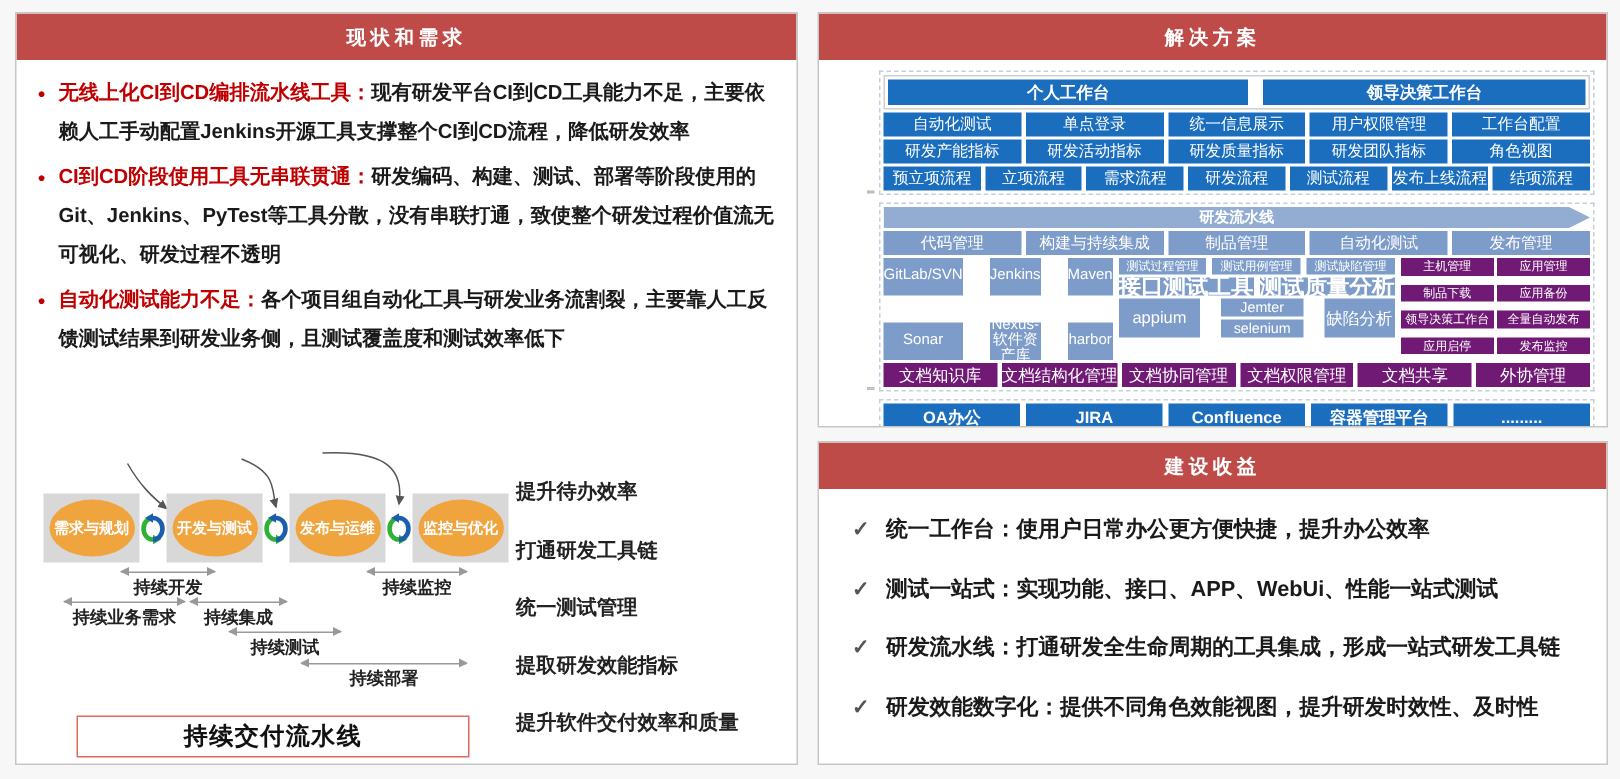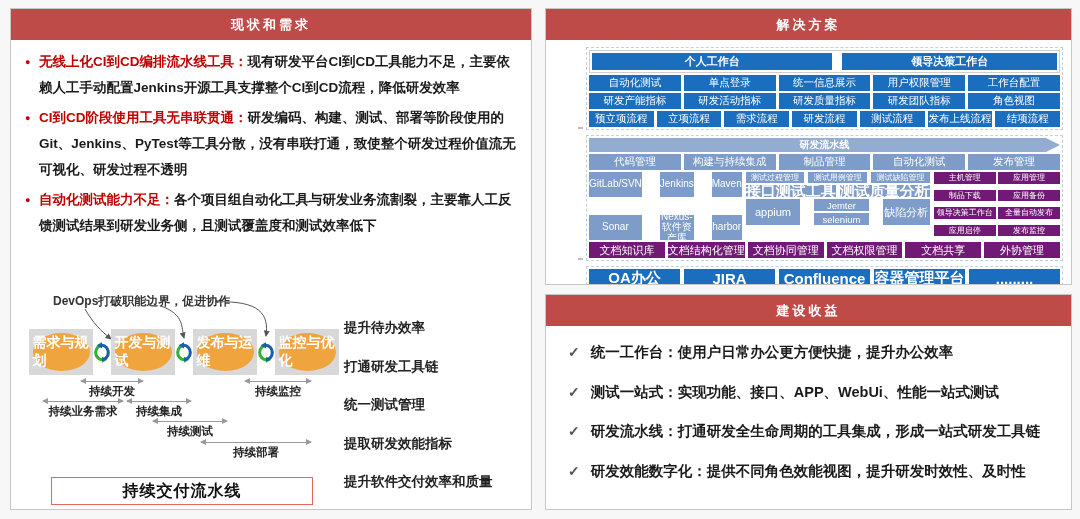--- a/index.html
+++ b/index.html
@@ -29,21 +29,21 @@
   .lead { color:#C00000; }
 
   
   .devops { position:absolute; left:18px; top:282px; width:312px; height:218px; }
   .annot { position:absolute; left:24px; top:2px; font-size:12px; font-weight:bold; color:#333; }
   .annot-curves { position:absolute; left:0; top:0; width:312px; height:60px; pointer-events:none; }
   .stages { position:absolute; left:0; top:38px; width:312px; display:flex; align-items:center; }
   .stage { width:64px; height:46px; background:#D8D8D8; flex:none;
            display:flex; align-items:center; justify-content:center; }
   .ellipse { width:57px; height:38px; background:#F0A43E; border-radius:50%;
-             color:#fff; font-size:14px; font-weight:bold;
+             color:#fff; font-size:10px; font-weight:bold;
              display:flex; align-items:center; justify-content:center; }
   .sync { width:18px; height:23px; flex:none; }
   .span-item { position:absolute; text-align:center; font-size:11.5px; font-weight:bold; color:#222; }
   .span-item .line { position:relative; height:1px; background:#999; margin-bottom:2px; }
   .span-item .line::before { content:""; position:absolute; left:-1px; top:-3px;
       border-top:3px solid transparent; border-bottom:3px solid transparent;
       border-right:6px solid #999; }
   .span-item .line::after { content:""; position:absolute; right:-1px; top:-3px;
       border-top:3px solid transparent; border-bottom:3px solid transparent;
       border-left:6px solid #999; }
@@ -99,21 +99,21 @@
   .jstack { flex:1.1; display:flex; flex-direction:column; gap:2px; }
   .jcell { height:12px; background:#7D9CC9; color:#fff; font-size:9.5px;
       display:flex; align-items:center; justify-content:center; }
   .defect { flex:0.95; height:26px; background:#7D9CC9; color:#fff; font-size:11px;
       display:flex; align-items:center; justify-content:center; }
   .g3 { flex:0.95; display:grid; grid-template-columns:1fr 1fr; gap:2px; }
   .t3 { height:11.5px; font-size:8px; background:#701a75; color:#fff;
       display:flex; align-items:center; justify-content:center; white-space:nowrap; }
   .dcell { flex:1; height:16px; background:#701a75; color:#fff; font-size:11px;
       display:flex; align-items:center; justify-content:center; white-space:nowrap; }
-  .ecell { flex:1; height:19px; background:#1B6EBE; color:#fff; font-size:15px; font-weight:bold;
+  .ecell { flex:1; height:19px; background:#1B6EBE; color:#fff; font-size:11px; font-weight:bold;
       display:flex; align-items:center; justify-content:center; }
 
   
   .benefits { list-style:none; margin:17px 14px 0 22px; }
   .benefits li { display:flex; gap:11px; align-items:baseline;
       font-size:14.5px; font-weight:bold; color:#1a1a1a; margin-bottom:20.5px; }
   .check { color:#555; font-size:14px; flex:none; }
 </style>
 </head>
 <body>
@@ -123,21 +123,20 @@
   <section class="panel left-panel">
     <header class="panel-header">现状和需求</header>
 
     <ul class="bullets">
       <li class="bullet"><span class="lead">无线上化CI到CD编排流水线工具：</span><span>现有研发平台CI到CD工具能力不足，主要依赖人工手动配置Jenkins开源工具支撑整个CI到CD流程，降低研发效率</span></li>
       <li class="bullet"><span class="lead">CI到CD阶段使用工具无串联贯通：</span><span>研发编码、构建、测试、部署等阶段使用的Git、Jenkins、PyTest等工具分散，没有串联打通，致使整个研发过程价值流无可视化、研发过程不透明</span></li>
       <li class="bullet"><span class="lead">自动化测试能力不足：</span><span>各个项目组自动化工具与研发业务流割裂，主要靠人工反馈测试结果到研发业务侧，且测试覆盖度和测试效率低下</span></li>
     </ul>
 
     <div class="devops">
-      <div class="annot">DevOps打破职能边界，促进协作</div>
       <svg class="annot-curves" viewBox="0 0 312 60">
         <defs>
           <marker id="ah" markerWidth="7" markerHeight="7" refX="5.5" refY="3" orient="auto">
             <path d="M0,0 L6.5,3 L0,6 z" fill="#555"></path>
           </marker>
         </defs>
         <path d="M56,18 C 64,32 72,40 82,48" fill="none" stroke="#555" stroke-width="1" marker-end="url(#ah)"></path>
         <path d="M132,15 C 156,24 152,36 155,47" fill="none" stroke="#555" stroke-width="1" marker-end="url(#ah)"></path>
         <path d="M186,11 C 232,9 240,24 237,45" fill="none" stroke="#555" stroke-width="1" marker-end="url(#ah)"></path>
       </svg>

